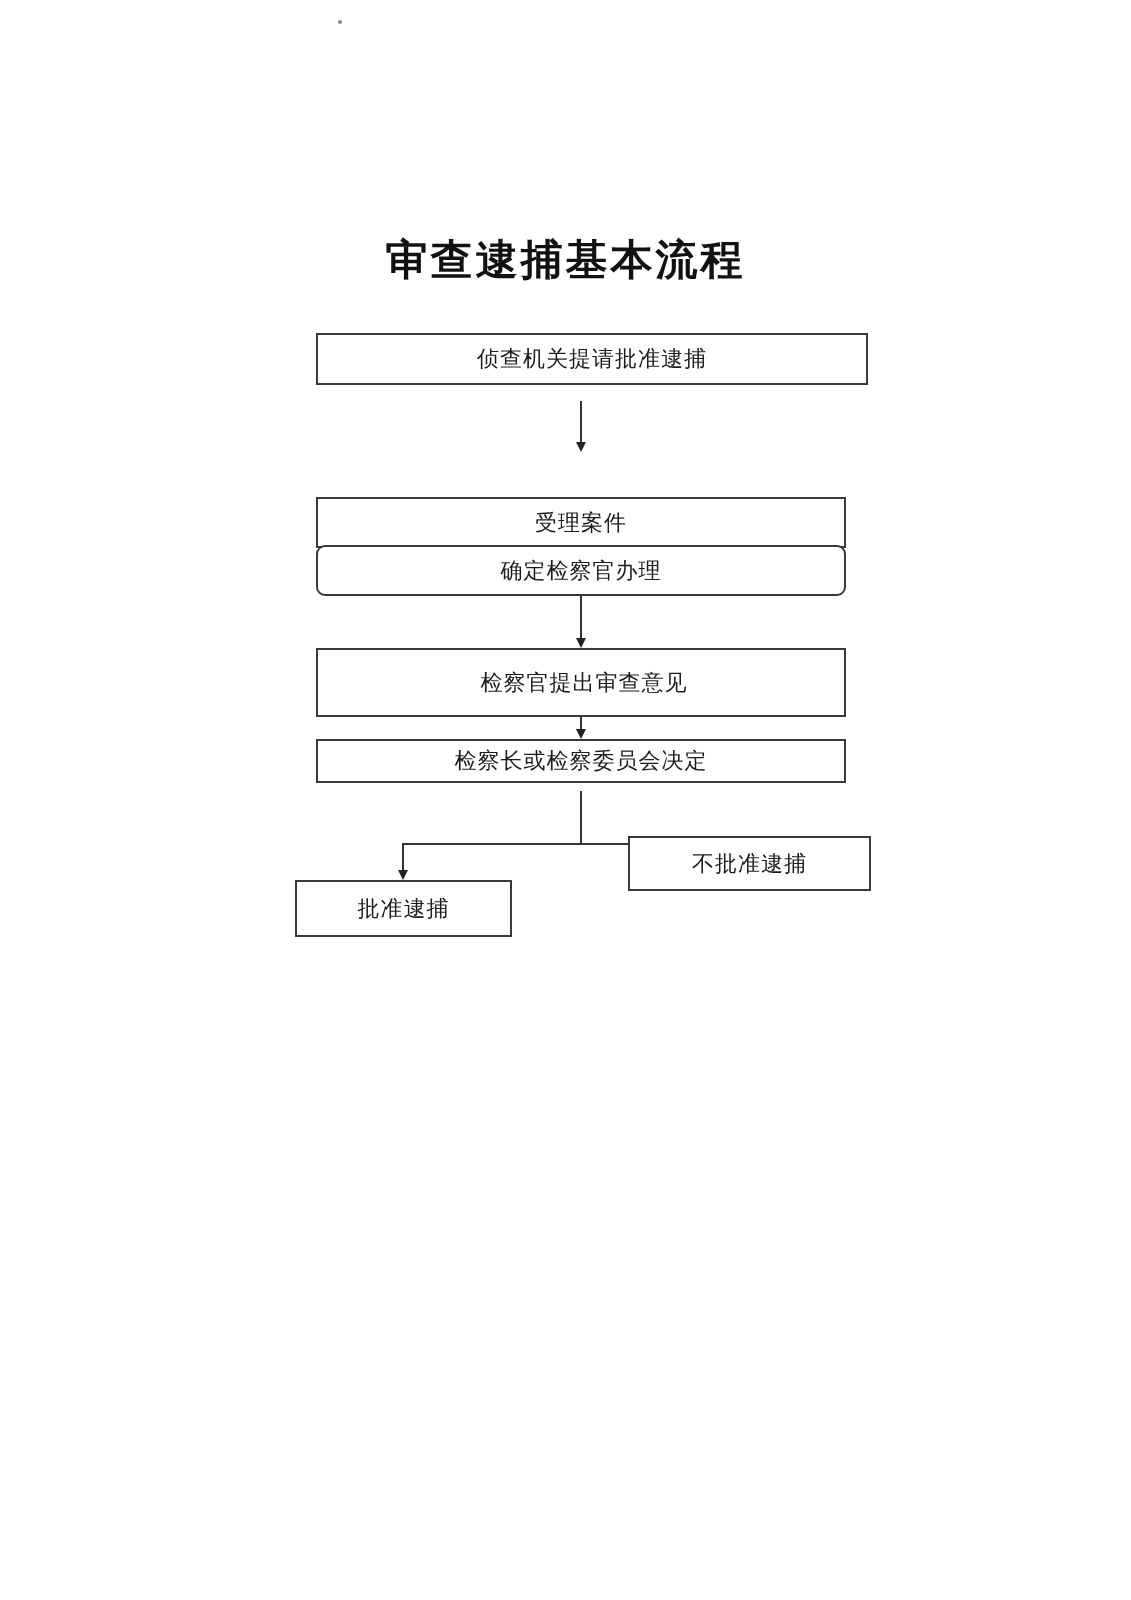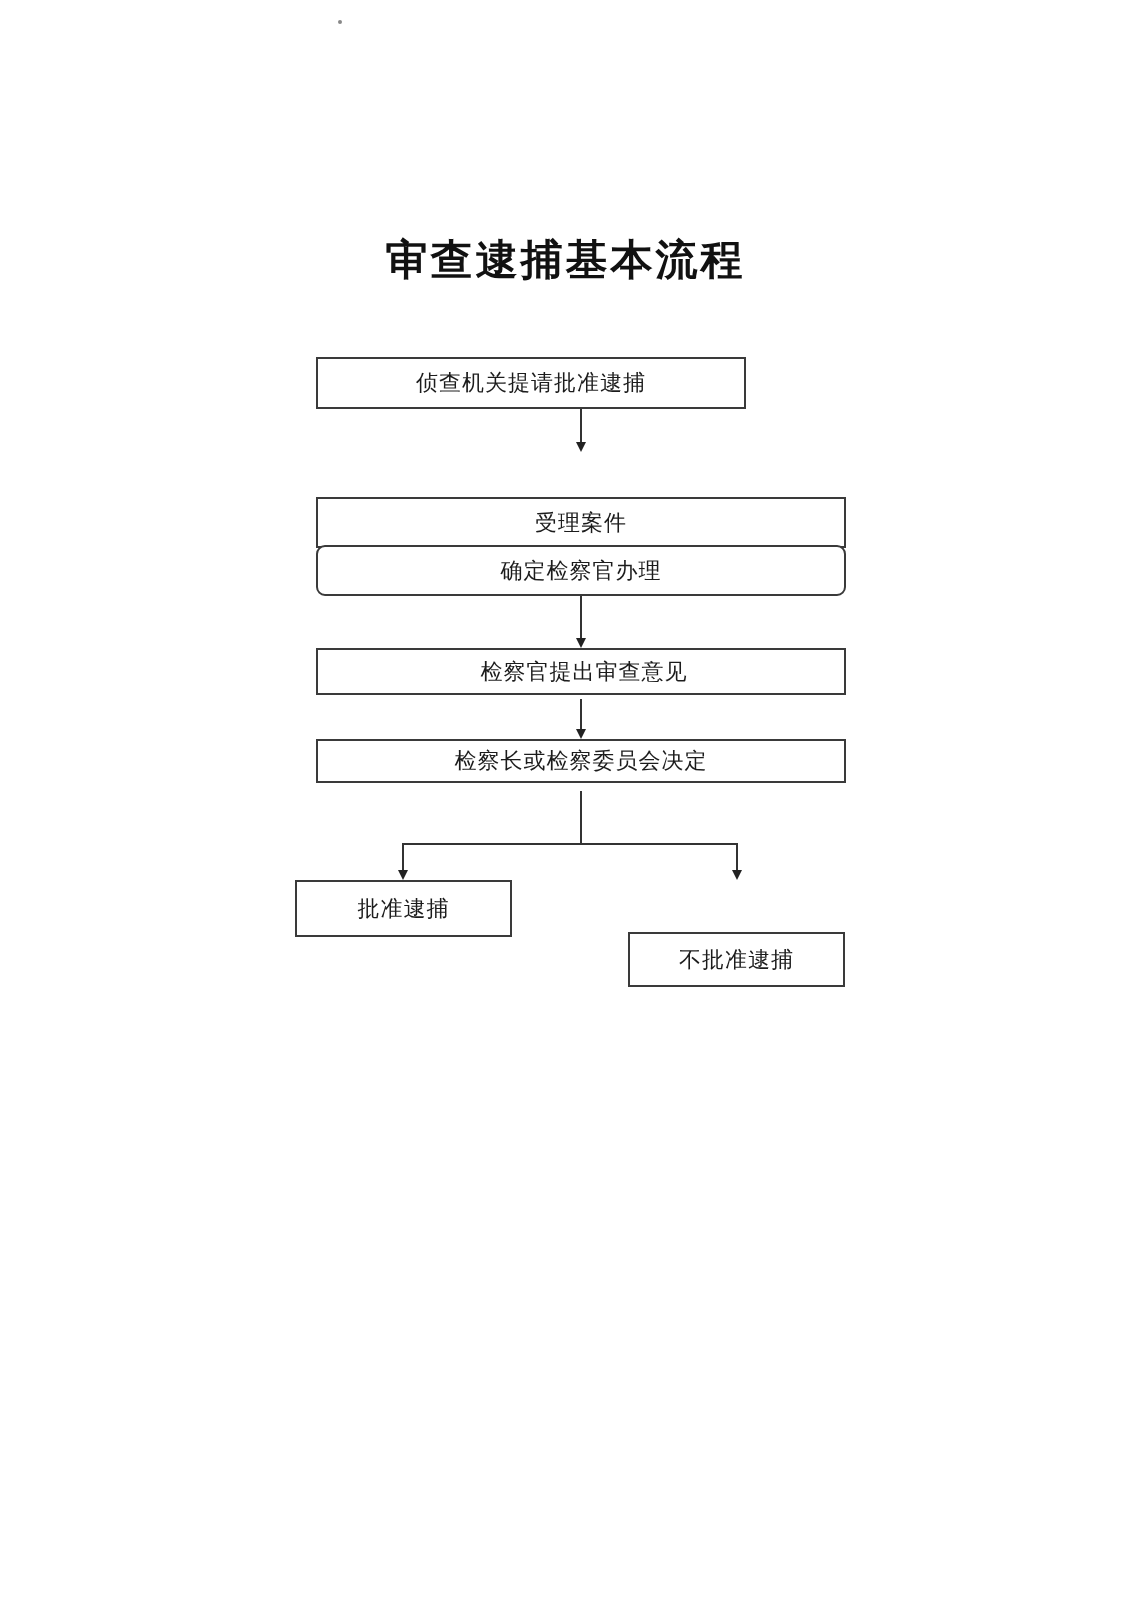--- a/index.html
+++ b/index.html
@@ -32,27 +32,27 @@
     box-sizing: border-box;
     border: 2px solid #3a3a3a;
     background: #ffffff;
     display: flex;
     align-items: center;
     justify-content: center;
     font-size: 22px;
     letter-spacing: 1px;
     color: #1c1c1c;
   }
-  .box-1 { left: 316px; top: 357px; width: 430px; height: 52px; font-family: Liberation Serif, serif; }
+  .box-1 { left: 316px; top: 333px; width: 552px; height: 52px; font-family: Liberation Serif, serif; }
   .box-2 { left: 316px; top: 452px; width: 530px; height: 51px; margin-top: 45px; }
   .box-3 { left: 316px; top: 545px; width: 530px; height: 51px; border-radius: 9px; }
-  .box-4 { left: 316px; top: 648px; width: 530px; height: 47px; padding-left: 6px; }
+  .box-4 { left: 316px; top: 648px; width: 530px; height: 69px; padding-left: 6px; }
   .box-5 { left: 316px; top: 739px; width: 530px; height: 44px; }
   .box-6 { left: 295px; top: 880px; width: 217px; height: 57px; }
-  .box-7 { left: 628px; top: 932px; width: 217px; height: 55px; }
+  .box-7 { left: 628px; top: 836px; width: 243px; height: 55px; }
   .connector-layer {
     position: absolute;
     left: 0;
     top: 0;
     width: 1131px;
     height: 1600px;
     pointer-events: none;
   }
   .connector-layer line {
     stroke: #333;

